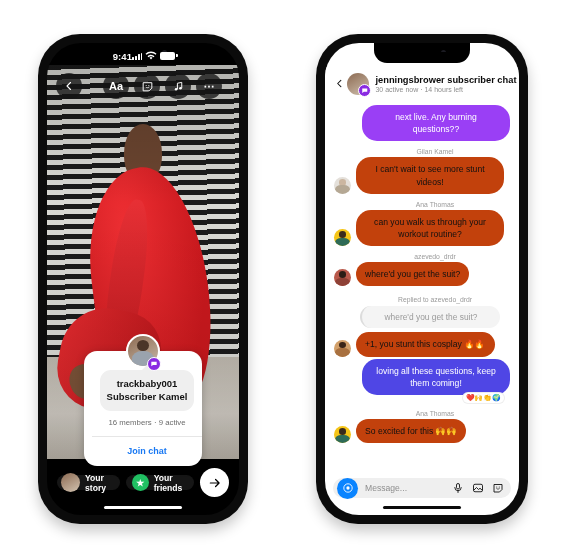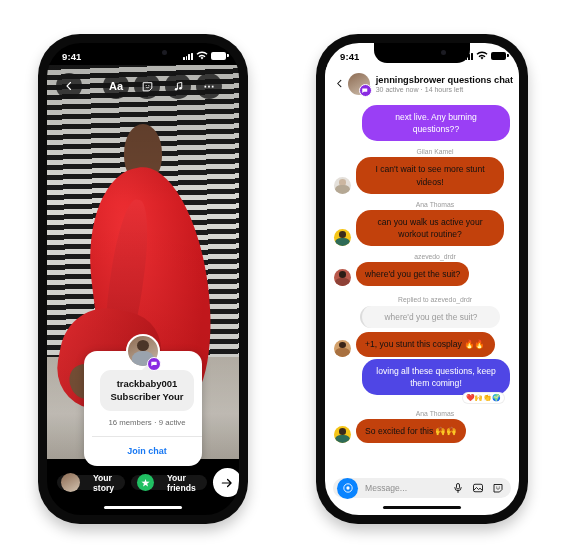--- a/index.html
+++ b/index.html
@@ -43,21 +43,21 @@
   .notch::after {
     content: ""; position: absolute; top: 7px; right: 24px;
     width: 5px; height: 5px; border-radius: 50%;
     background: #1b1b22;
   }
 
   
   .statusbar {
     position: absolute; top: 0; left: 0; right: 0;
     height: 22px; z-index: 45;
-    display: flex; align-items: center; justify-content: space-between;
+    display: flex; align-items: center; justify-content: center;
     padding: 4px 13px 0 15px;
     font-size: 9.5px; font-weight: bold; letter-spacing: .1px;
   }
   .statusbar.on-dark  { color: #fff; }
   .statusbar.on-light { color: #000; }
   .sb-right { display: flex; align-items: center; gap: 3px; }
   .bars { display: flex; align-items: flex-end; gap: 1px; height: 8px; }
   .bars i { display: block; width: 1.8px; background: currentColor; border-radius: .5px; }
   .bars i:nth-child(1){height:3px;} .bars i:nth-child(2){height:4.5px;}
   .bars i:nth-child(3){height:6px;} .bars i:nth-child(4){height:7.5px;}
@@ -222,21 +222,21 @@
 
   
   .story-bottom {
     position: absolute; left: 0; right: 0; bottom: 18px;
     display: flex; align-items: center; gap: 6px;
     padding: 0 10px; z-index: 22;
   }
   .pill {
     height: 15px; border-radius: 14px;
     background: rgba(24,24,24,.92);
-    display: flex; align-items: center; gap: 13px;
+    display: flex; align-items: center; gap: 5px;
     padding: 0 11px 0 4px;
     color: #fff; font-size: 8.6px; font-weight: bold;
     flex: 1 1 auto; justify-content: flex-start;
   }
   .pill-av {
     width: 19px; height: 19px; border-radius: 50%;
     background: linear-gradient(150deg,#8c6a52,#d2c3b0);
     flex: 0 0 auto;
   }
   .pill-star {
@@ -405,21 +405,21 @@
           <div class="av-head"></div>
             <div class="av-body"></div>
         </div>
         <div class="card-badge">
           <svg viewBox="0 0 24 24" width="8" height="8">
             <path d="M4 5h16v10H9l-5 4z" fill="#fff"></path>
           </svg>
         </div>
         <div class="card-bubble">
           <div class="card-title">trackbaby001</div>
-          <div class="card-title">Subscriber Your</div>
+          <div class="card-title">Subscriber Kamel</div>
         </div>
         <div class="card-meta">16 members · 9 active</div>
         <div class="card-div"></div>
         <div class="card-join">Join chat</div>
       </div>
 
       <div class="story-bottom">
         <div class="pill">
           <span class="pill-av"></span>
           <span>Your story</span>
@@ -467,21 +467,21 @@
           </svg>
         </div>
         <div class="hdr-av">
           <span class="badge">
             <svg viewBox="0 0 24 24" width="7.5" height="7.5">
               <path d="M4 5h16v10H9l-5 4z" fill="#fff"></path>
             </svg>
           </span>
         </div>
         <div class="hdr-text">
-          <span class="hdr-title">jenningsbrower questions chat</span>
+          <span class="hdr-title">jenningsbrower subscriber chat</span>
           <span class="hdr-sub">30 active now · 14 hours left</span>
         </div>
       </div>
 
       <div class="chat-body">
 
         <div class="msg-row out">
           <div class="bubble purple">next live. Any burning questions??</div>
         </div>
 
@@ -493,21 +493,21 @@
           </span>
           <div class="bubble in">I can't wait to see more stunt videos!</div>
         </div>
 
         <div class="sender">Ana Thomas</div>
         <div class="msg-row">
           <span class="avatar-sm" style="background:#f5c518">
             <span class="h" style="background:#3a2a1c"></span>
               <span class="b" style="background:#2e6b57"></span>
           </span>
-          <div class="bubble in">can you walk us active your workout routine?</div>
+          <div class="bubble in">can you walk us through your workout routine?</div>
         </div>
 
         <div class="sender">azevedo_drdr</div>
         <div class="msg-row">
           <span class="avatar-sm" style="background:#b9594b">
             <span class="h" style="background:#2b1d16"></span>
               <span class="b" style="background:#8e4136"></span>
           </span>
           <div class="bubble in">where'd you get the suit?</div>
         </div>

